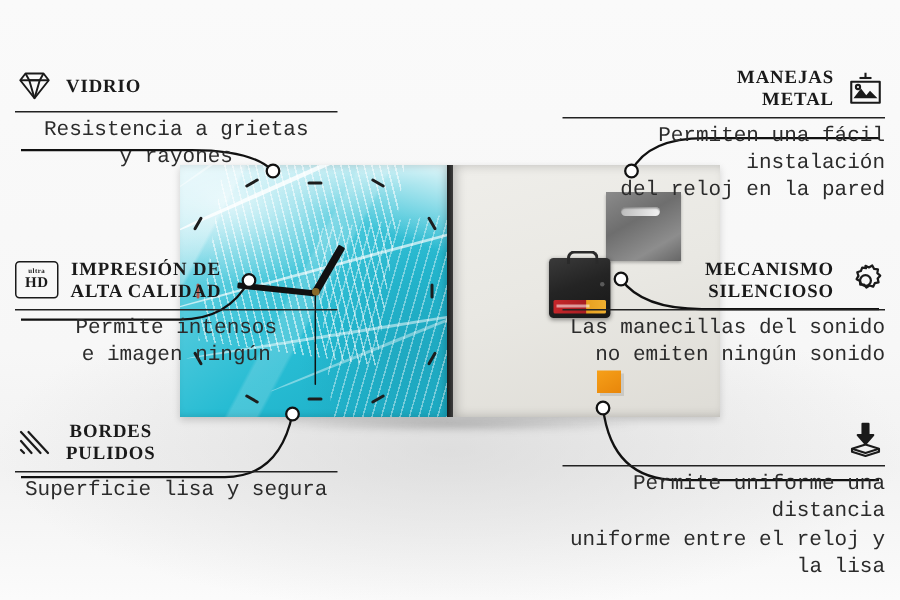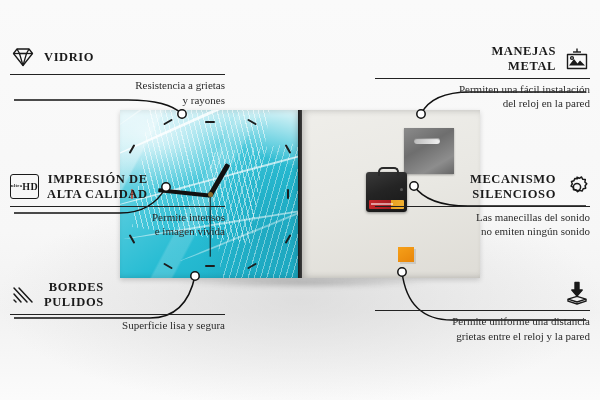--- a/index.html
+++ b/index.html
@@ -93,39 +93,39 @@
   }
   .edge{position:absolute;left:178px;top:0;width:4px;height:168px;background:linear-gradient(90deg,#1a1a1a,#3d3d3d);}
   .prodshadow{
     position:absolute;left:126px;top:276px;width:352px;height:14px;
     background:radial-gradient(ellipse 176px 7px at 50% 50%, rgba(90,90,90,.38) 0%, rgba(90,90,90,0) 72%);
     filter:blur(2px);
   }
 
   
   .callout{position:absolute;width:215px;}
-  .callout.left{left:10px;text-align:right;}
+  .callout.left{left:10px;text-align:center;}
   .callout.right{right:10px;text-align:right;}
   .chead{display:flex;align-items:center;gap:8px;}
   .callout.right .chead{flex-direction:row-reverse;}
   .ctitle{
     font-family:"Liberation Serif", serif;
     font-size:12.5px;font-weight:700;color:#1a1a1a;
     letter-spacing:.6px;line-height:1.18;text-transform:uppercase;
   }
   .crule{height:1px;background:#222;margin:4px 0 3px 0;}
   .cdesc{
-    font-family:Liberation Serif, serif;
-    font-size:11px;color:#2b2b2b;line-height:1.32;
+    font-family:Liberation Mono, monospace;
+    font-size:14px;color:#2b2b2b;line-height:1.32;
   }
   .icon{width:26px;height:26px;flex:0 0 26px;display:block;}
   .icon svg{display:block;width:26px;height:26px;}
   .hdbadge{
     width:27px;height:23px;flex:0 0 27px;border:1.6px solid #1a1a1a;border-radius:3px;
-    display:flex;flex-direction:row;align-items:center;justify-content:center;line-height:1;
+    display:flex;flex-direction:column;align-items:center;justify-content:center;line-height:1;
   }
   .hdbadge .u{font-size:4.6px;font-weight:700;letter-spacing:.3px;color:#1a1a1a;}
   .hdbadge .h{font-size:10px;font-weight:700;letter-spacing:.3px;color:#1a1a1a;margin-top:.5px;}
 
   svg.leaders{position:absolute;left:0;top:0;width:600px;height:400px;pointer-events:none;}
 </style>
 </head>
 <body>
 
 <div id="stage">
@@ -235,21 +235,21 @@
       <span class="hdbadge">
         <span class="u">ultra</span>
         <span class="h">HD</span>
       </span>
       <span class="ctitle">
         <span>IMPRESIÓN DE</span><br><span>ALTA CALIDAD</span>
       </span>
     </div>
     <div class="crule"></div>
     <div class="cdesc">
-      <span>Permite intensos</span><br><span>e imagen vívida</span>
+      <span>Permite intensos</span><br><span>e imagen ningún</span>
     </div>
   </div>
 
   <div class="callout right" style="top:44px;">
     <div class="chead">
       <span class="icon">
         <svg viewBox="0 0 26 26">
             <g fill="none" stroke="#1a1a1a" stroke-width="1.4" stroke-linejoin="round">
           <path d="M13 2.5 L13 6"></path>
               <path d="M9 6 H17"></path>
@@ -318,17 +318,17 @@
             <g fill="none" stroke="#1a1a1a" stroke-width="1.4" stroke-linejoin="round">
           <path d="M11 2.5 h4 v7.5 h3.2 L13 16 L7.8 10 H11 Z" fill="#1a1a1a"></path>
           <path d="M13 16.4 L22 19.2 L13 22 L4 19.2 Z"></path>
           <path d="M4 19.2 v2 L13 24 l9-2.8 v-2"></path>
         </g>
           </svg>
       </span>
     </div>
     <div class="crule"></div>
     <div class="cdesc">
-      <span>Permite uniforme una distancia</span><br><span>grietas entre el reloj y la pared</span>
+      <span>Permite uniforme una distancia</span><br><span>uniforme entre el reloj y la lisa</span>
     </div>
   </div>
 
 </div>
 
 </body></html>

